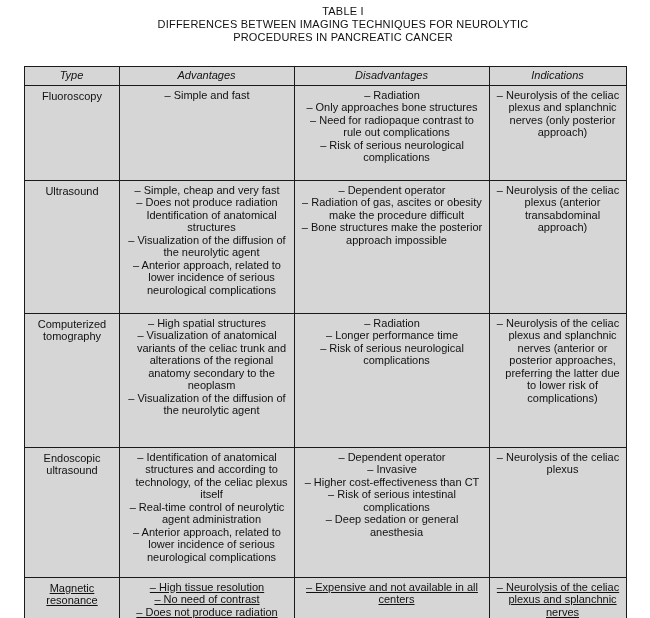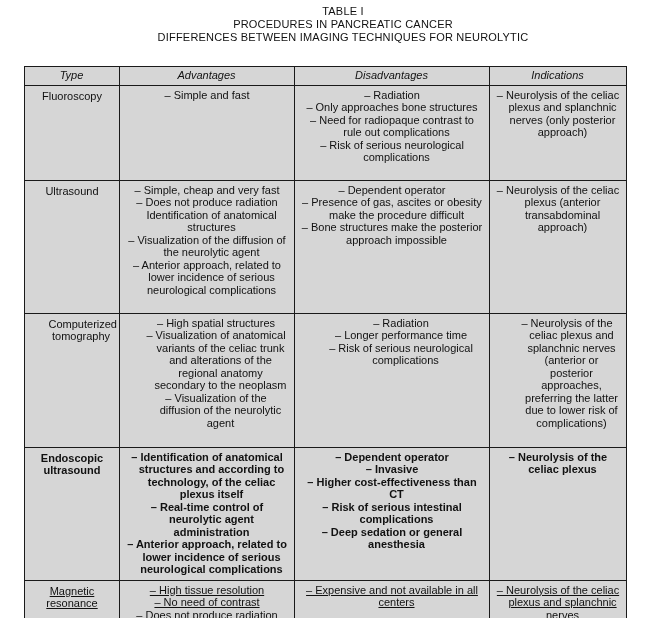--- a/index.html
+++ b/index.html
@@ -30,33 +30,33 @@
   }
   th{
     font-style:italic;font-weight:normal;text-align:center;
     padding:2px 2px 3px 2px;height:18px;vertical-align:middle;
   }
   td.type{padding-top:4px;}
   .li{padding-left:9px;text-indent:-9px;}
   .li.cont{text-indent:0;}
   tr.r0 td{height:95px;}
   tr.r1 td{height:133px;}
-  tr.r2 td{height:134px;padding-left:24px;}
-  tr.r3 td{height:130px;font-weight:bold;}
+  tr.r2 td{height:134px;}
+  tr.r3 td{height:130px;}
   tr.r4 td{height:39px;text-decoration:underline;}
 </style>
 </head>
 <body>
 
 <div class="page">
 
   <div class="heading">
     <div class="heading-line">TABLE I</div>
+    <div class="heading-line">DIFFERENCES BETWEEN IMAGING TECHNIQUES FOR NEUROLYTIC</div>
     <div class="heading-line">PROCEDURES IN PANCREATIC CANCER</div>
-    <div class="heading-line">DIFFERENCES BETWEEN IMAGING TECHNIQUES FOR NEUROLYTIC</div>
   </div>
 
   <table>
     <colgroup>
       <col style="width:95px">
         <col style="width:175px">
         <col style="width:195px">
         <col style="width:137px">
     </colgroup>
     <thead>
@@ -89,21 +89,21 @@
         <td class="type">Ultrasound</td>
         <td>
           <div class="li">– Simple, cheap and very fast</div>
           <div class="li">– Does not produce radiation</div>
           <div class="li cont">Identification of anatomical structures</div>
           <div class="li">– Visualization of the diffusion of the neurolytic agent</div>
           <div class="li">– Anterior approach, related to lower incidence of serious neurological complications</div>
         </td>
         <td>
           <div class="li">– Dependent operator</div>
-          <div class="li">– Presence of gas, ascites or obesity make the procedure difficult</div>
+          <div class="li">– Radiation of gas, ascites or obesity make the procedure difficult</div>
           <div class="li">– Bone structures make the posterior approach impossible</div>
         </td>
         <td>
           <div class="li">– Neurolysis of the celiac plexus (anterior transabdominal approach)</div>
         </td>
       </tr>
 
       <tr class="r2">
         <td class="type">Computerized tomography</td>
         <td>

